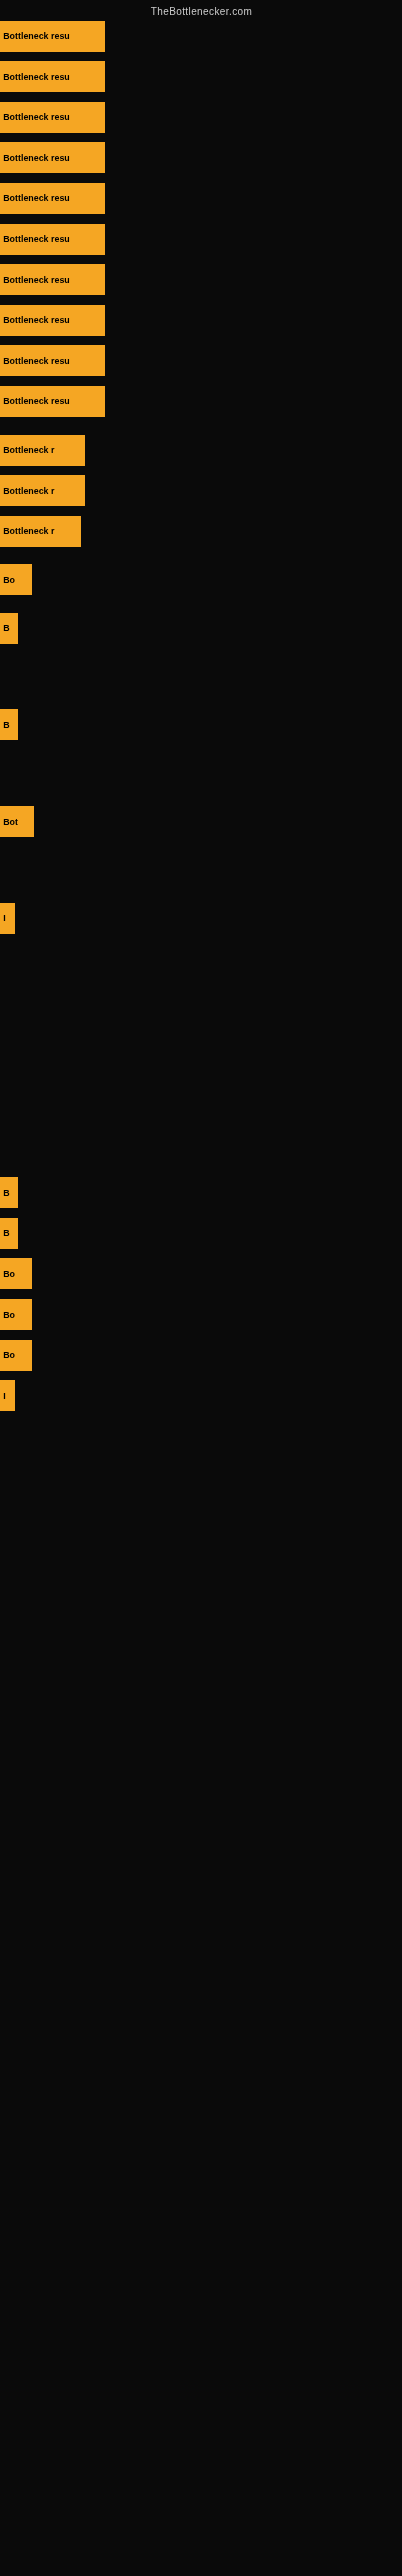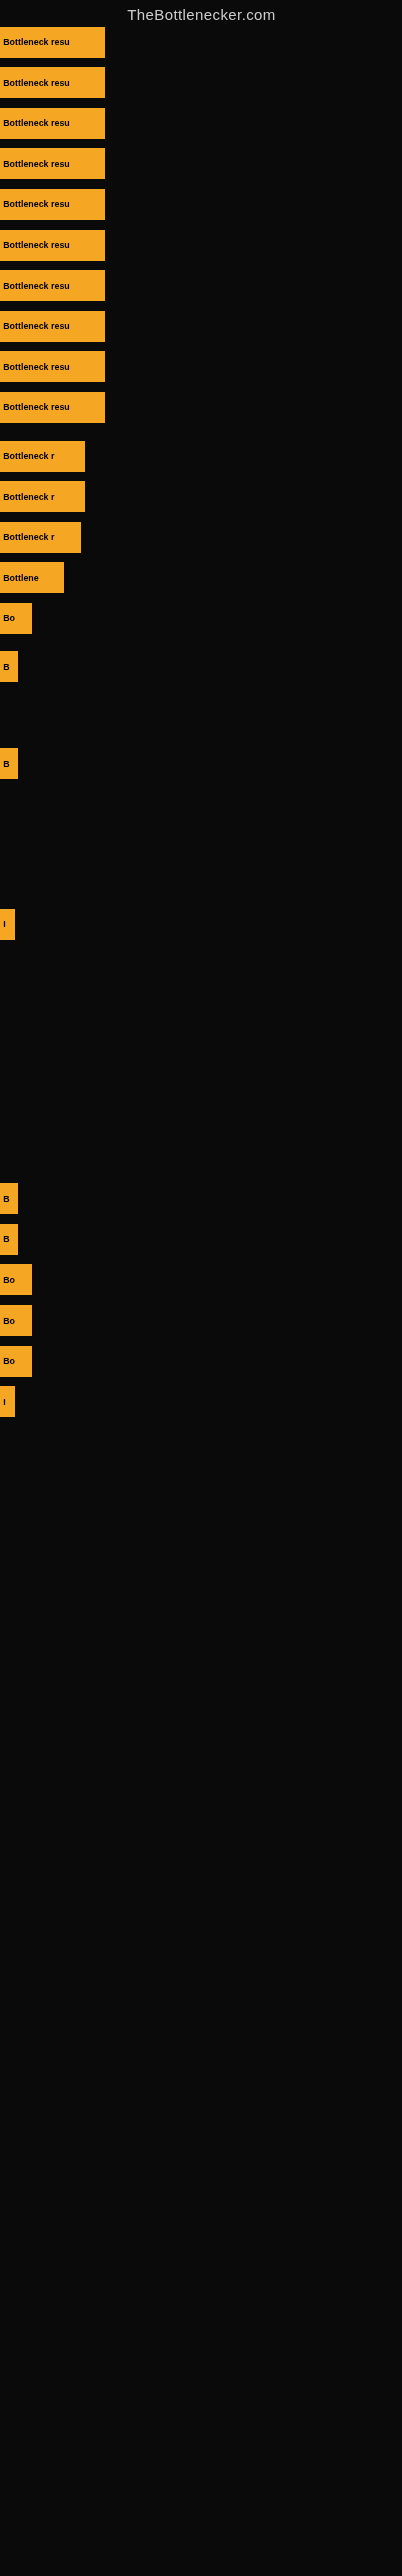--- a/index.html
+++ b/index.html
@@ -10,21 +10,21 @@
     body {
       width: 403px;
       min-height: 2576px;
       background-color: #0a0a0a;
       font-family: Arial, sans-serif;
       position: relative;
     }
     #site-title {
       text-align: center;
       color: #cccccc;
-      font-size: 15px;
+      font-size: 10px;
       padding: 6.4px 0 3.2px 0;
       letter-spacing: 0.4px;
     }
     .bar-row {
       display: flex;
       align-items: center;
       margin-bottom: 1.6px;
       height: 31px;
       position: relative;
     }
@@ -111,41 +111,41 @@
     <div class="bar-row" style="height: 31px; margin-bottom: 1.6px; position: relative;">
       <div class="bar-fill" style="width: 85px; height: 100%;"></div>
       <div class="bar-text">Bottleneck r</div>
     </div>
     <div style="height: 8px;"></div>
     <div class="bar-row" style="height: 31px; margin-bottom: 1.6px; position: relative;">
       <div class="bar-fill" style="width: 81px; height: 100%;"></div>
       <div class="bar-text">Bottleneck r</div>
     </div>
     <div style="height: 8px;"></div>
-    <div class="bar-row" style="height: 31px; margin-bottom: 1.6px; position: relative;">
-      <div class="bar-fill" style="width: 64px; height: 100%;"></div>
-      <div class="bar-text">Bottlene</div>
-    </div>
     <div style="height: 8px;"></div>
     <div class="bar-row" style="height: 31px; margin-bottom: 1.6px; position: relative;">
       <div class="bar-fill" style="width: 32px; height: 100%;"></div>
       <div class="bar-text">Bo</div>
     </div>
     <div style="height: 8px;"></div>
     <div style="height: 8px;"></div>
     <div class="bar-row" style="height: 31px; margin-bottom: 1.6px; position: relative;">
       <div class="bar-fill" style="width: 17.7px; height: 100%;"></div>
       <div class="bar-text">B</div>
     </div>
     <div style="height: 64px;"></div>
     <div class="bar-row" style="height: 31px; margin-bottom: 1.6px; position: relative;">
       <div class="bar-fill" style="width: 17.7px; height: 100%;"></div>
       <div class="bar-text">B</div>
     </div>
     <div style="height: 64px;"></div>
+    <div class="bar-row" style="height: 31px; margin-bottom: 1.6px; position: relative;">
+      <div class="bar-fill" style="width: 34px; height: 100%;"></div>
+      <div class="bar-text">Bot</div>
+    </div>
     <div style="height: 64px;"></div>
     <div class="bar-row" style="height: 31px; margin-bottom: 1.6px; position: relative;">
       <div class="bar-fill" style="width: 14.5px; height: 100%;"></div>
       <div class="bar-text">I</div>
     </div>
     <div style="height: 242px;"></div>
     <div class="bar-row" style="height: 31px; margin-bottom: 1.6px; position: relative;">
       <div class="bar-fill" style="width: 17.7px; height: 100%;"></div>
       <div class="bar-text">B</div>
     </div>

